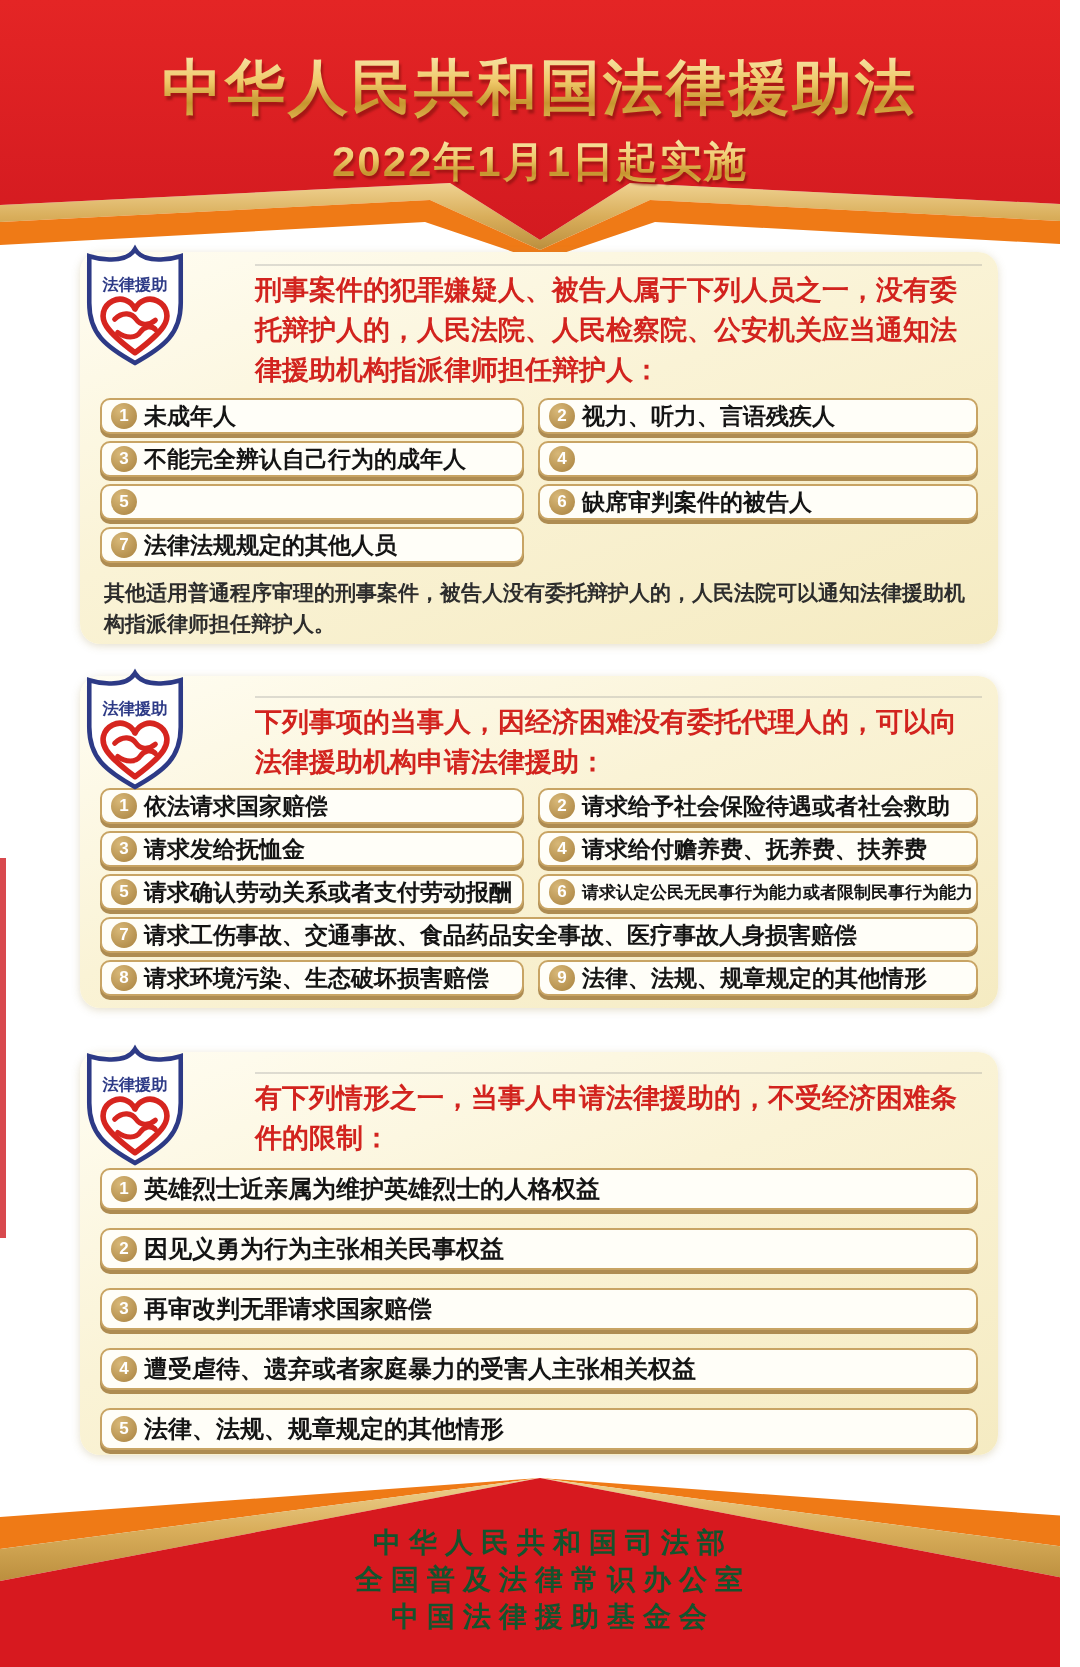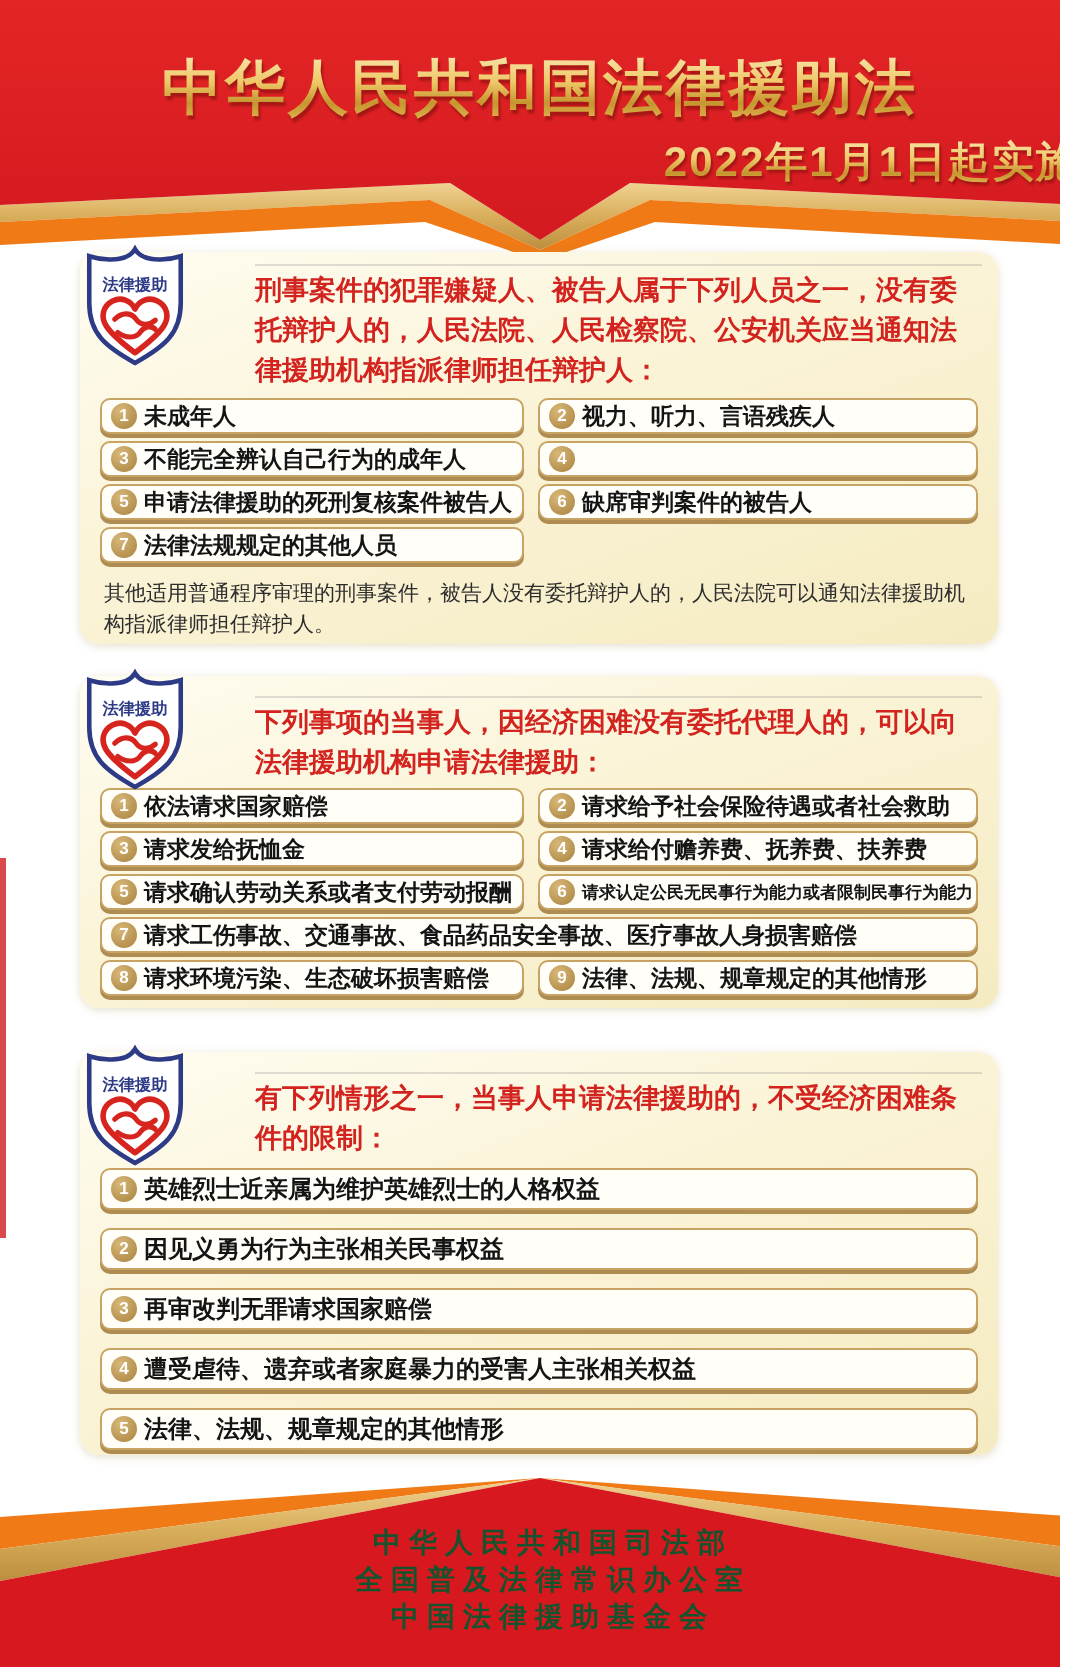--- a/index.html
+++ b/index.html
@@ -18,21 +18,21 @@
     text-align:center;
     font-size:60px;font-weight:800;letter-spacing:3px;
     background:linear-gradient(180deg,#F8E7AE 5%,#EFC868 42%,#C6952F 68%,#E9C25E 100%);
     -webkit-background-clip:text;background-clip:text;
     color:#DFB652;-webkit-text-fill-color:transparent;
     filter:drop-shadow(2px 4px 1px rgba(120,15,10,.55));
     z-index:2;
   }
   .subtitle{
     position:absolute;left:0;top:134px;width:1080px;
-    text-align:right;
+    text-align:center;
     font-size:42px;font-weight:800;letter-spacing:2px;
     background:linear-gradient(180deg,#F8E7AE 5%,#EFC868 45%,#C6952F 70%,#E9C25E 100%);
     -webkit-background-clip:text;background-clip:text;
     color:#DFB652;-webkit-text-fill-color:transparent;
     filter:drop-shadow(2px 3px 1px rgba(120,15,10,.55));
     z-index:2;
   }
 
   
   .panel{
@@ -77,21 +77,21 @@
   .pill.wide{grid-column:1 / -1;}
   .pill.small{font-size:17px;}
   .num{
     flex:none;width:26px;height:26px;border-radius:50%;
     background:radial-gradient(circle at 35% 30%,#D8B878,#A8813E);
     color:#ffffff;font-size:17px;font-weight:700;
     display:flex;align-items:center;justify-content:center;
   }
   .note{
     margin:14px 24px 0 24px;
-    font-size:21px;line-height:31px;color:#2d2d2d;font-weight:400;
+    font-size:21px;line-height:31px;color:#2d2d2d;font-weight:700;
   }
 
   
   .footer-text{
     position:absolute;left:0;top:1524px;width:1080px;
     text-align:center;z-index:2;
     color:#14532d;
     font-family:"Liberation Serif", serif;
     font-weight:700;font-size:28px;line-height:37px;letter-spacing:8px;margin-left:13px;
   }
@@ -155,21 +155,20 @@
         </div>
         <div class="pill">
           <span class="num">3</span>
           <span>不能完全辨认自己行为的成年人</span>
         </div>
         <div class="pill">
           <span class="num">4</span>
         </div>
         <div class="pill">
           <span class="num">5</span>
-          <span>申请法律援助的死刑复核案件被告人</span>
         </div>
         <div class="pill">
           <span class="num">6</span>
           <span>缺席审判案件的被告人</span>
         </div>
         <div class="pill">
           <span class="num">7</span>
           <span>法律法规规定的其他人员</span>
         </div>
       </div>

